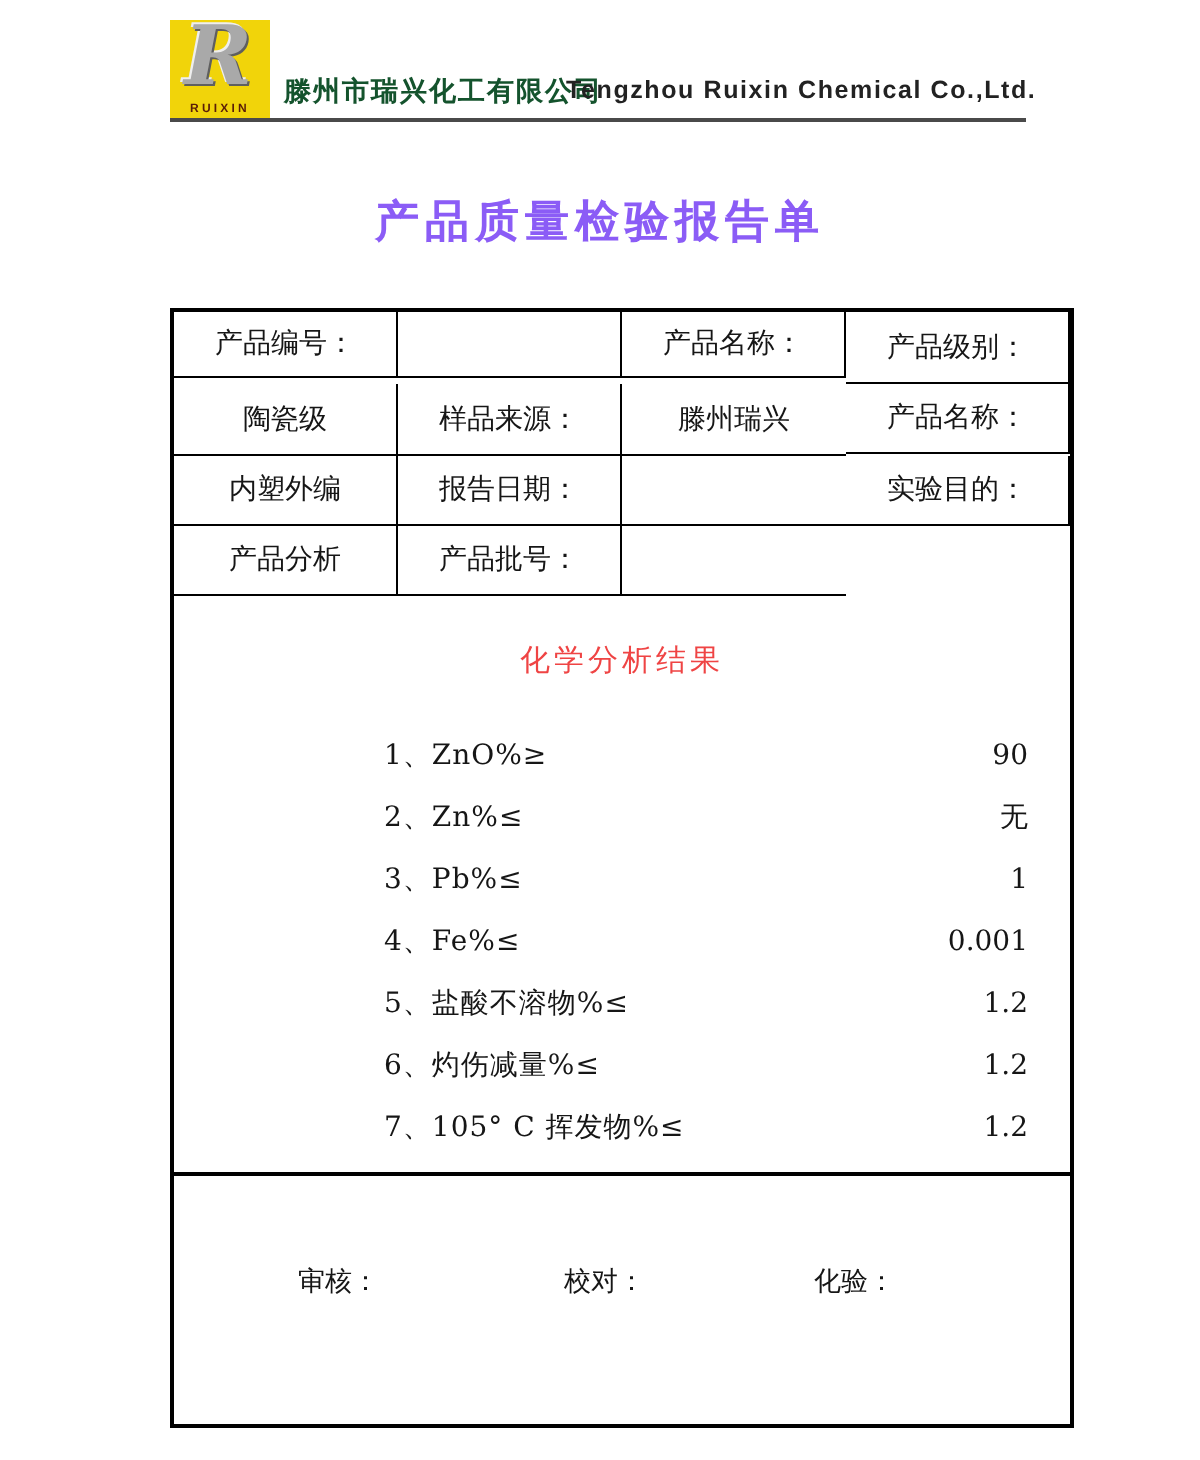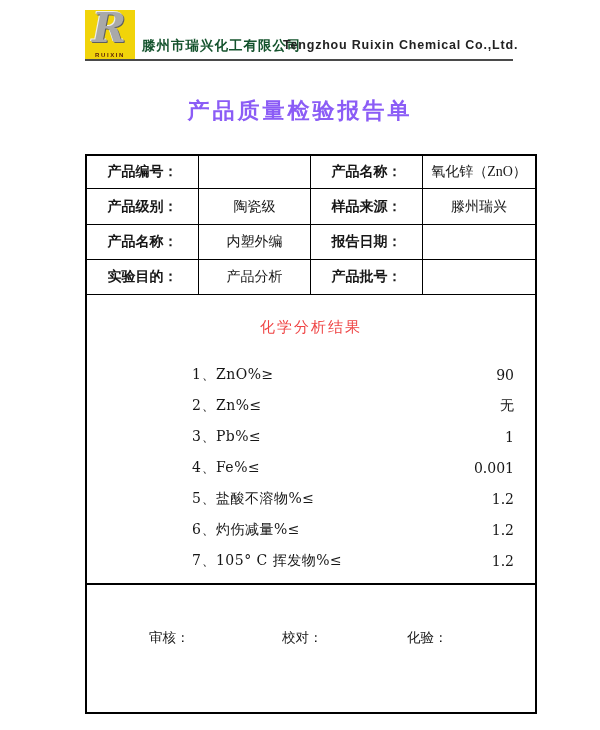--- a/index.html
+++ b/index.html
@@ -52,21 +52,21 @@
     border:2px solid #000000; background:#ffffff;
   }
   .info-grid { display:grid; grid-template-columns:repeat(4, 1fr); }
   .cell {
     border-bottom:1.5px solid #000000; border-right:1.5px solid #000000;
     display:flex; align-items:center; justify-content:center;
     font-size:14px; overflow:hidden; white-space:nowrap;
   }
   .cell.last-col { border-right:none; }
   .r1 { height:33px; } .r2 { height:36px; } .r3 { height:35px; } .r4 { height:35px; }
-  .cell.lab { font-weight:bold; font-family:"Liberation Sans", sans-serif; }
+  .cell.lab { font-weight:normal; font-family:"Liberation Sans", sans-serif; }
   .cell.val { font-weight:normal; font-family:"Liberation Serif","DejaVu Serif", serif; }
 
   .analysis {
     position:relative; height:290px; border-bottom:2px solid #000000;
     font-family:"DejaVu Serif", serif;
   }
   .analysis-title {
     position:absolute; top:23px; left:0; right:0; text-align:center;
     font-size:15px; letter-spacing:2px; color:#ef4444;
   }
@@ -106,21 +106,20 @@
   <div class="header-rule"></div>
 
   <div class="doc-title">产品质量检验报告单</div>
 
   <div class="report-table">
 
     <div class="info-grid">
       <div class="cell lab r1">产品编号：</div>
       <div class="cell val r1"></div>
       <div class="cell lab r1">产品名称：</div>
-      <div class="cell val r1 last-col">氧化锌（ZnO）</div>
 
       <div class="cell lab r2">产品级别：</div>
       <div class="cell val r2">陶瓷级</div>
       <div class="cell lab r2">样品来源：</div>
       <div class="cell val r2 last-col">滕州瑞兴</div>
 
       <div class="cell lab r3">产品名称：</div>
       <div class="cell val r3">内塑外编</div>
       <div class="cell lab r3">报告日期：</div>
       <div class="cell val r3 last-col"></div>

